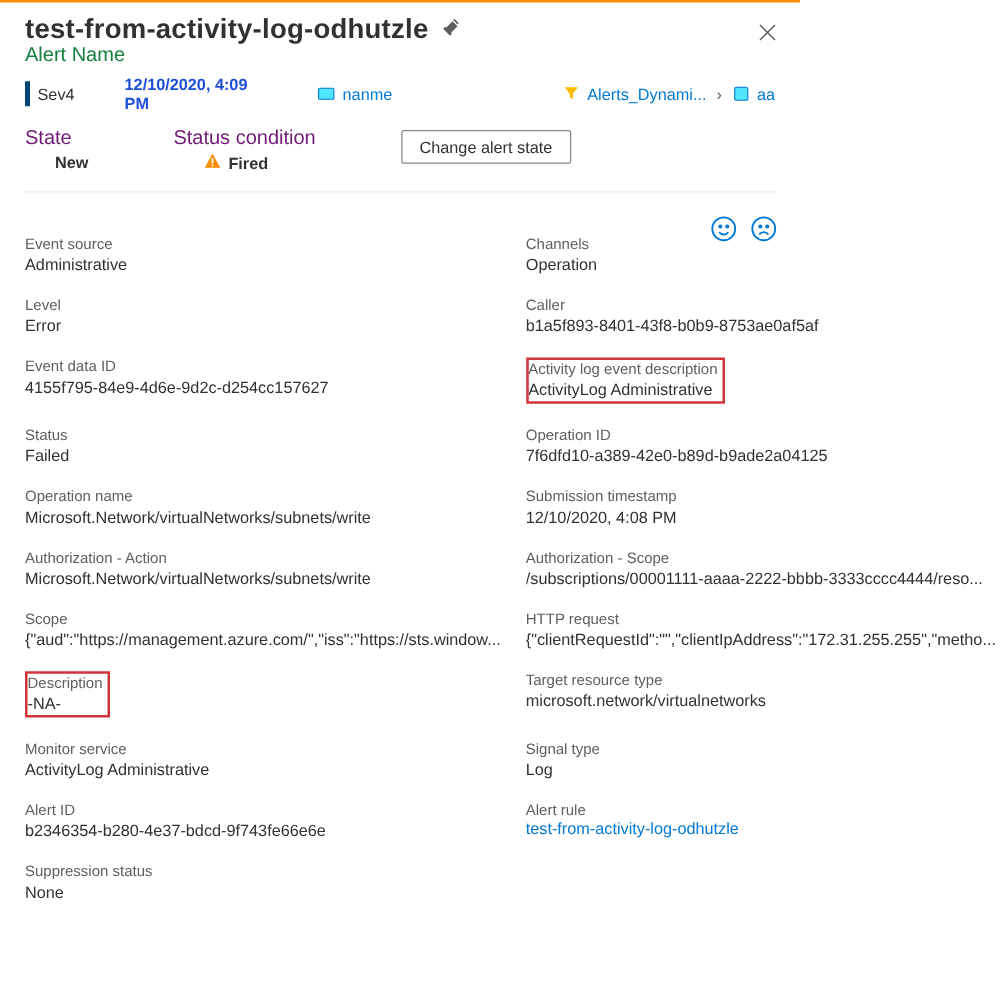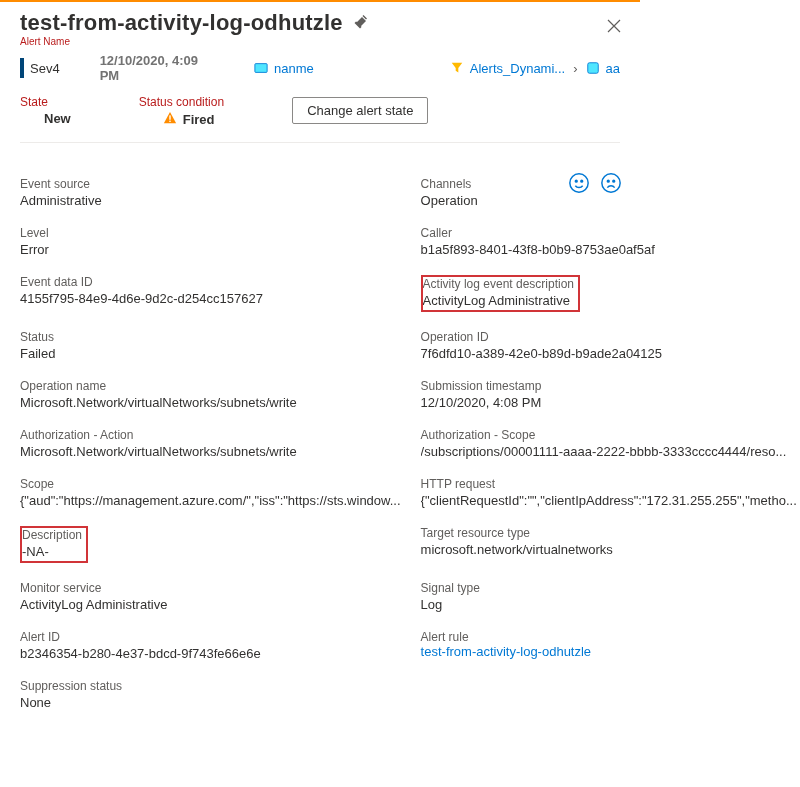--- a/index.html
+++ b/index.html
@@ -24,52 +24,52 @@
   .title {
     font-size: 22px; font-weight: 600; letter-spacing: .2px;
     color: #323130;
   }
   .pin-icon { color: #605e5c; width: 16px; height: 16px; }
   .close-icon {
     position: absolute; top: 16px; right: 18px;
     color: #605e5c; cursor: pointer;
     width: 16px; height: 16px;
   }
-  .subtitle { color: #b91c1c; font-size: 10px; margin-top: 0px; }
+  .subtitle { color: #15803d; font-size: 16px; margin-top: 0px; }
 
   
   .summary {
     display: flex; align-items: center; gap: 40px;
     margin-top: 6px;
   }
   .sev-block { display: flex; align-items: center; gap: 6px; }
   .sev-bar {
     width: 4px; height: 20px; background: #004578;
   }
   .sev-label { font-size: 13px; color: #323130; }
-  .timestamp { font-size: 13px; font-weight:600; color: #737373; }
+  .timestamp { font-size: 13px; font-weight:600; color: #1d4ed8; }
 
   .breadcrumb {
     display: flex; align-items: center; gap: 8px;
     margin-left: 16px;
     flex: 1;
   }
   .bc-item { display: flex; align-items: center; gap: 6px; }
   .bc-link { color: #0078d4; font-size: 13px; text-decoration: none; }
   .bc-sep { color: #605e5c; }
   .svc-icon svg, .scope-icon svg, .res-icon svg { width: 14px; height: 14px; display:block;}
 
   
   .staterow {
     display: flex; align-items: flex-start; gap: 68px;
     margin-top: 12px;
     padding-bottom: 14px;
   }
   .state-block {}
-  .lbl { color: #b91c1c; font-size: 12px; }
+  .lbl { color: #701a75; font-size: 16px; }
   .val { color: #323130; font-size: 13px; margin-top: 2px; }
   .val-bold { font-weight: 600; padding-left: 24px; }
   .cond-block .val { display: flex; align-items: center; gap: 6px; }
   .warn-icon { width: 14px; height: 14px; }
   .warn-tri { fill: #ff8c00; }
   .warn-ex { fill: #fff; }
   .change-btn {
     border: 1px solid #8a8886;
     background: #fff;
     color: #323130;

